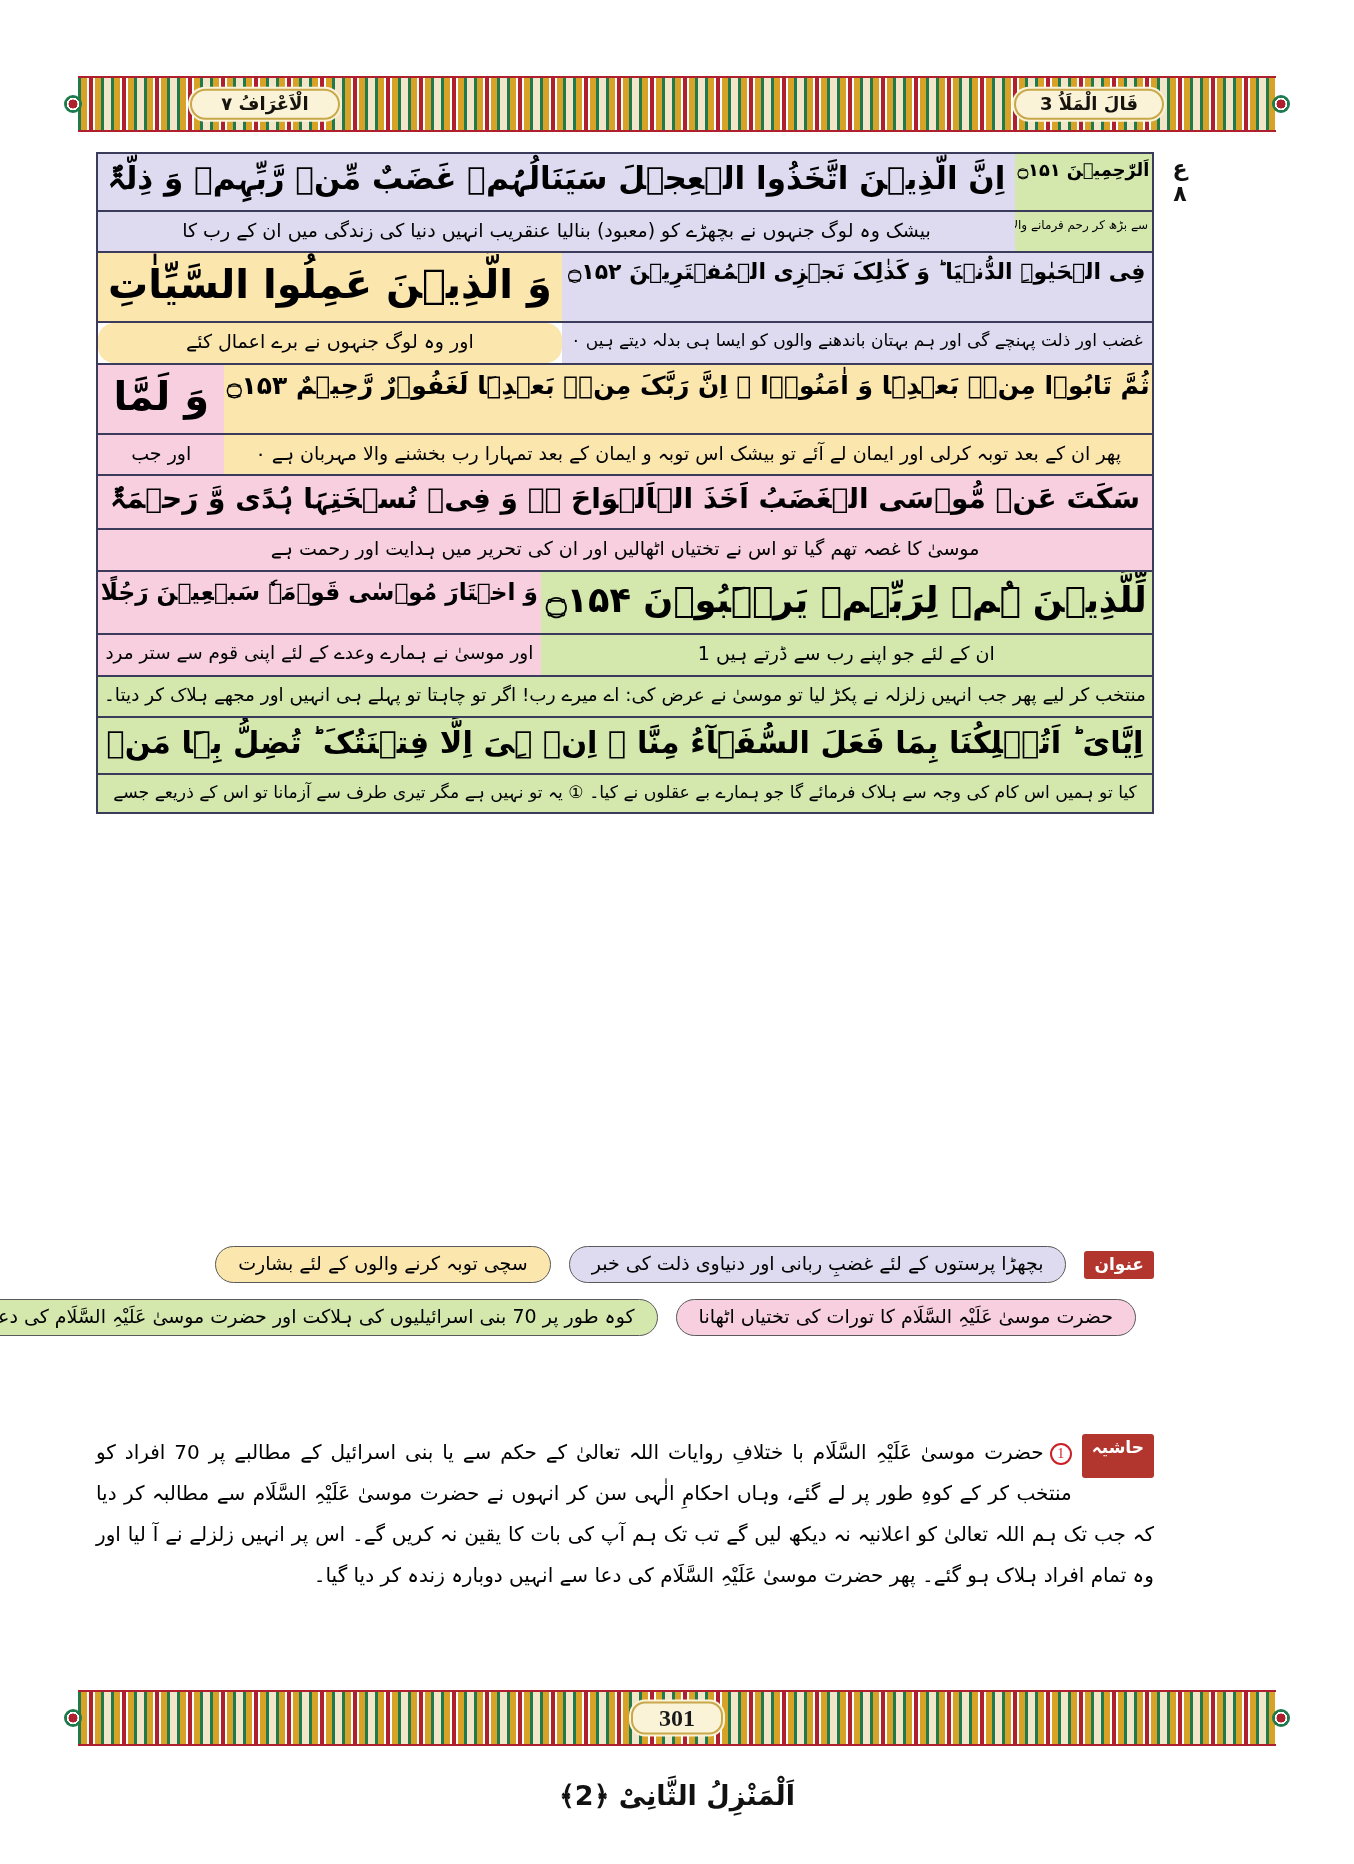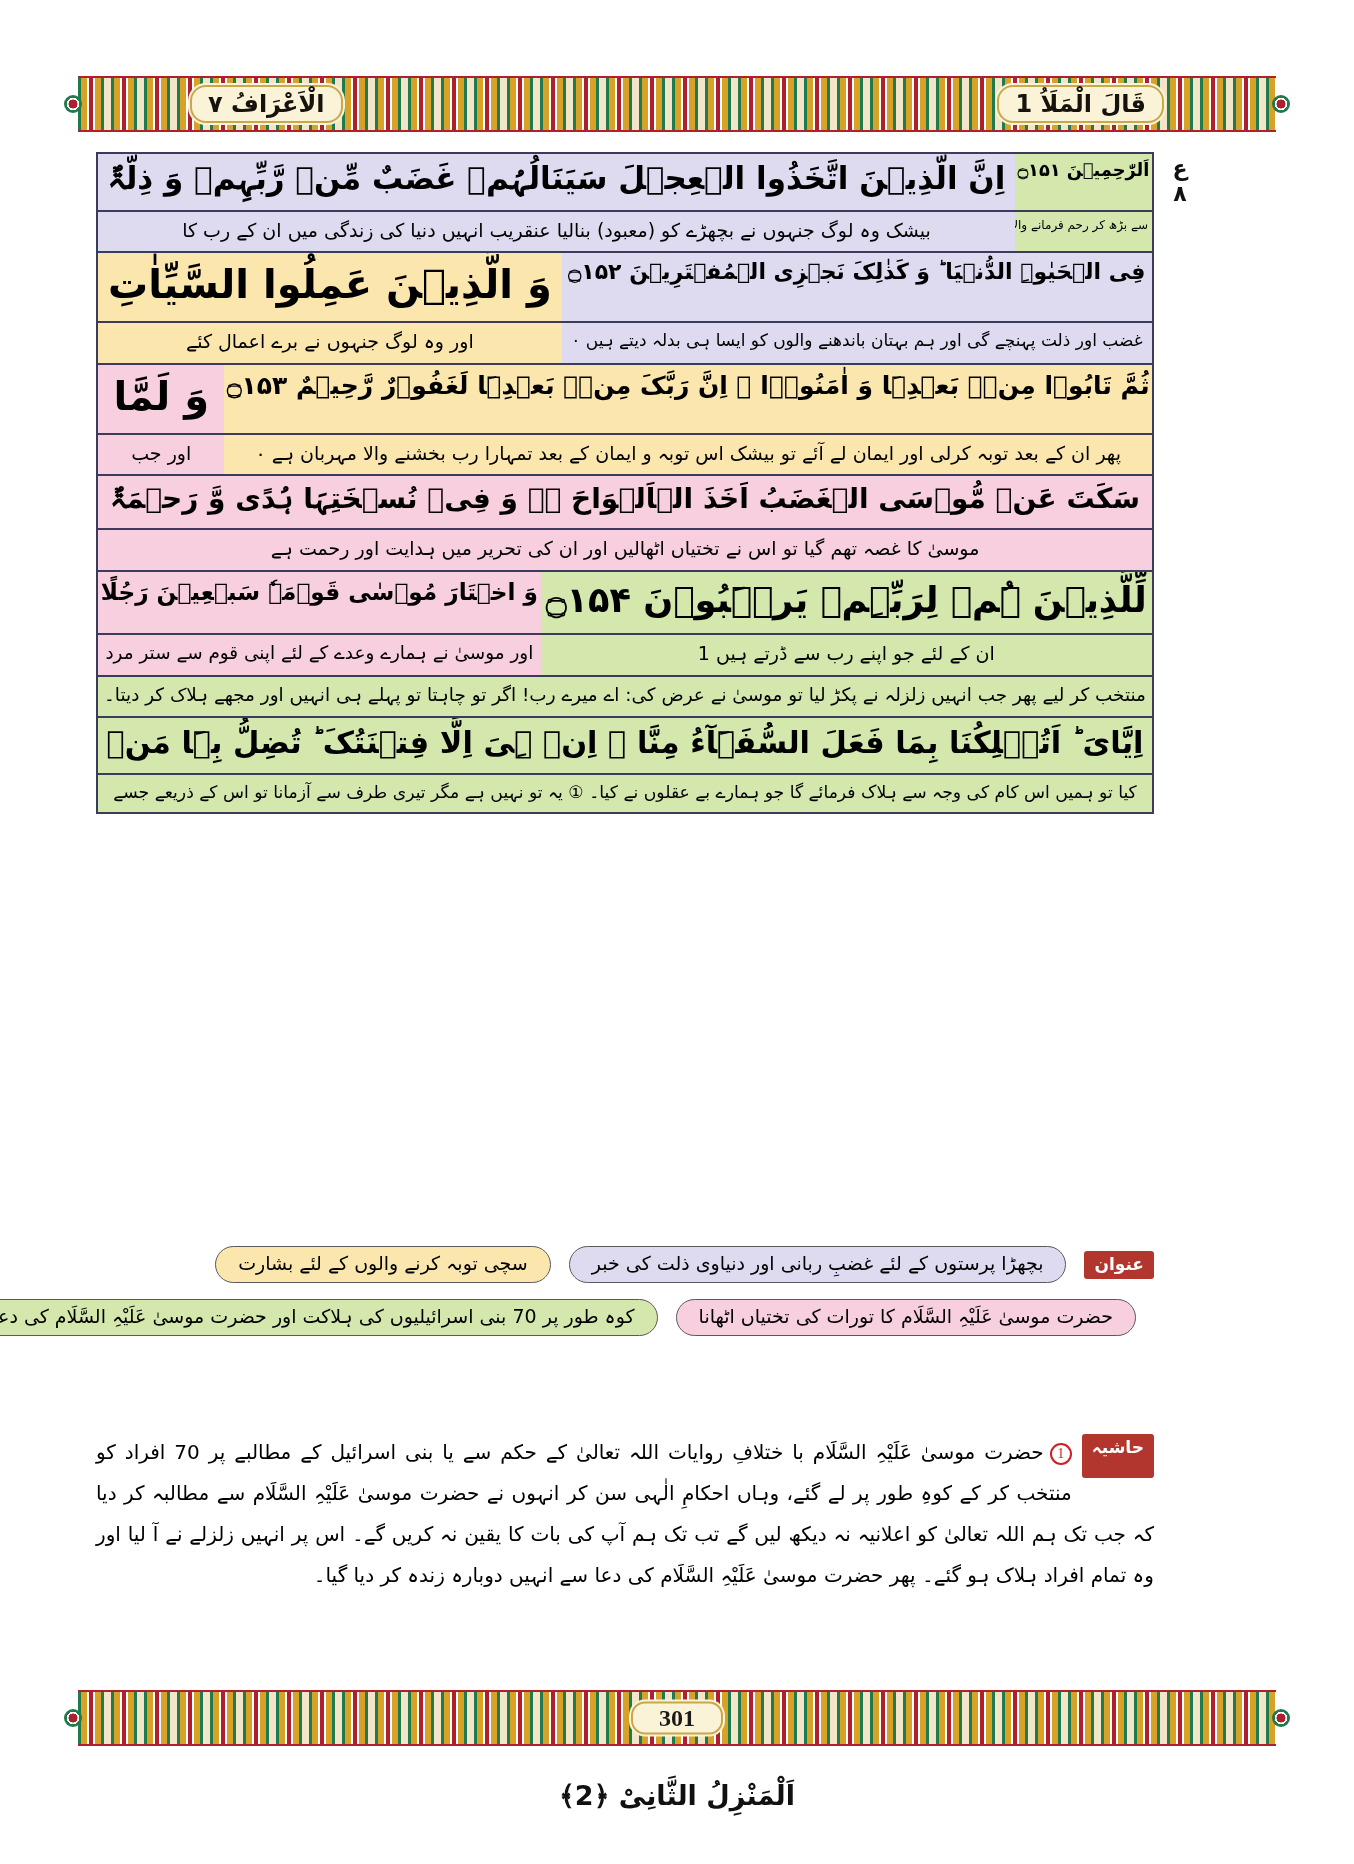--- a/index.html
+++ b/index.html
@@ -56,21 +56,21 @@
   .cartouche {
     position: absolute;
     top: 50%; transform: translateY(-50%);
     background: #fbf3d8;
     border: 2px solid #c8a84a;
     border-radius: 16px;
     padding: 2px 16px;
     min-width: 150px;
     text-align: center;
     font-family: "DejaVu Sans", sans-serif;
-    font-size: 24px;
+    font-size: 18px;
     font-weight: bold;
     color: #16130d;
     direction: rtl;
     line-height: 1.25;
     white-space: nowrap;
     box-shadow: 0 0 0 2px #fbf3d8;
   }
   .cartouche-surah { left: 112px; }
   .cartouche-juz   { right: 112px; }
 
@@ -244,21 +244,21 @@
     color: #111;
   }
 </style>
 </head>
 <body>
 
 <div class="page">
 
   <div class="ornament-band band-top">
     <div class="cartouche cartouche-surah">الْاَعْرَافُ ٧</div>
-    <div class="cartouche cartouche-juz">قَالَ الْمَلَاُ 1</div>
+    <div class="cartouche cartouche-juz">قَالَ الْمَلَاُ 3</div>
   </div>
 
   <div class="side-ruku">
     <div>ع</div>
     <div>۸</div>
   </div>
 
   <div class="text-frame" id="text-frame">
       <div class="verse-row arabic-row" id="line-1-arabic">
         <div class="seg c-grn" style="flex: 0 0 13%; font-size: 17.8px;">اَلرّٰحِمِیۡنَ ۝۱۵۱</div>
@@ -267,21 +267,21 @@
       <div class="verse-row urdu-row" id="line-1-urdu">
         <div class="seg c-grn" style="flex: 0 0 13%; font-size: 12px;">سے بڑھ کر رحم فرمانے والا ہے ۰</div>
         <div class="seg c-lav" style="flex: 0 0 87%;">بیشک وہ لوگ جنہوں نے بچھڑے کو (معبود) بنالیا عنقریب انہیں دنیا کی زندگی میں ان کے رب کا</div>
       </div>
       <div class="verse-row arabic-row" id="line-2-arabic">
         <div class="seg c-lav" style="flex: 0 0 56%; font-size: 22px;">فِی الۡحَیٰوۃِ الدُّنۡیَا ؕ وَ کَذٰلِکَ نَجۡزِی الۡمُفۡتَرِیۡنَ ۝۱۵۲</div>
         <div class="seg c-yel" style="flex: 0 0 44%;">وَ الَّذِیۡنَ عَمِلُوا السَّیِّاٰتِ</div>
       </div>
       <div class="verse-row urdu-row" id="line-2-urdu">
         <div class="seg c-lav" style="flex: 0 0 56%; font-size: 17px;">غضب اور ذلت پہنچے گی اور ہم بہتان باندھنے والوں کو ایسا ہی بدلہ دیتے ہیں ۰</div>
-        <div class="seg c-yel" style="flex: 0 0 44%;">اور وہ لوگ جنہوں نے برے اعمال کئے</div>
+        <div class="seg c-yel" style="flex: 0 0 44%; border-radius: 16px;">اور وہ لوگ جنہوں نے برے اعمال کئے</div>
       </div>
       <div class="verse-row arabic-row" id="line-3-arabic">
         <div class="seg c-yel" style="flex: 0 0 88%; font-size: 25px;">ثُمَّ تَابُوۡا مِنۡۢ بَعۡدِہَا وَ اٰمَنُوۡۤا ۫ اِنَّ رَبَّکَ مِنۡۢ بَعۡدِہَا لَغَفُوۡرٌ رَّحِیۡمٌ ۝۱۵۳</div>
         <div class="seg c-pnk" style="flex: 0 0 12%;">وَ لَمَّا</div>
       </div>
       <div class="verse-row urdu-row" id="line-3-urdu">
         <div class="seg c-yel" style="flex: 0 0 88%;">پھر ان کے بعد توبہ کرلی اور ایمان لے آئے تو بیشک اس توبہ و ایمان کے بعد تمہارا رب بخشنے والا مہربان ہے ۰</div>
         <div class="seg c-pnk" style="flex: 0 0 12%;">اور جب</div>
       </div>
       <div class="verse-row arabic-row" id="line-4-arabic">

